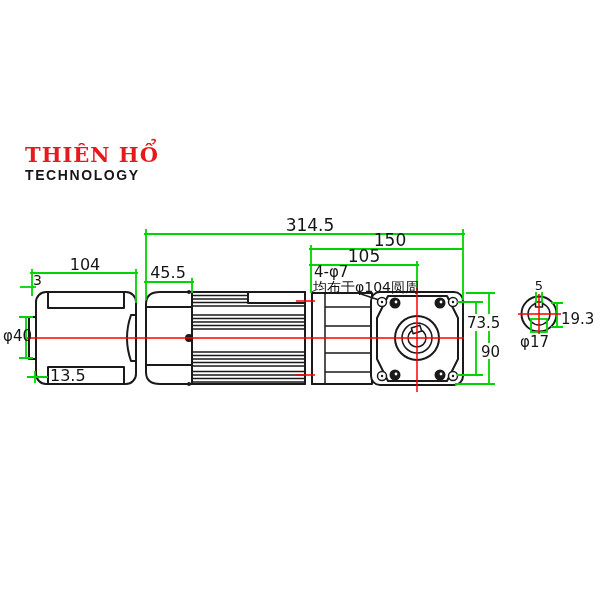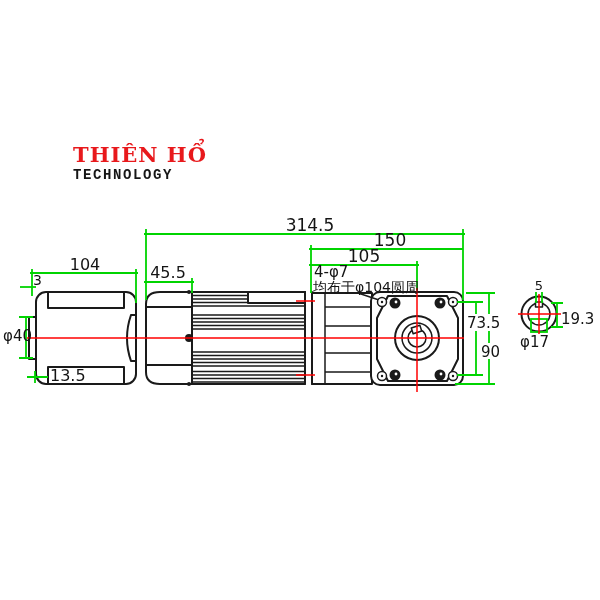--- a/index.html
+++ b/index.html
@@ -1,21 +1,21 @@
 <!DOCTYPE html>
 <html style="--dim-green: #00d400; --center-red: #ff0000; --line-black: #1a1a1a; --logo-red: #e8191c; --title-color: #3a3a3a;"><head>
 <meta charset="utf-8">
 <style>
   html,body{margin:0;padding:0;background:#fff;}
   .canvas{position:relative;width:600px;height:600px;background:#fff;overflow:hidden;
           font-family:"DejaVu Sans",sans-serif;}
-  .logo{position:absolute;left:25px;top:144px;margin-left:48px;}
+  .logo{position:absolute;left:25px;top:144px;}
   .logo-line1{font-family:"DejaVu Serif","Liberation Serif",serif;font-weight:bold;
               font-size:21px;color:var(--logo-red,#e8191c);letter-spacing:1px;line-height:1;}
-  .logo-line2{font-family:Liberation Mono, monospace;font-weight:bold;
+  .logo-line2{font-family:Liberation Sans, sans-serif;font-weight:bold;
               font-size:14px;color:#161616;letter-spacing:1.6px;line-height:1;margin-top:3px;}
   .model-title{position:absolute;left:421px;top:161px;font-family:"DejaVu Sans",sans-serif;
                font-size:21px;color:var(--title-color,#3a3a3a);letter-spacing:-0.2px;}
   svg{position:absolute;left:0;top:0;}
   .g-outline{stroke:var(--line-black,#1a1a1a);fill:none;stroke-width:2;
              stroke-linejoin:round;stroke-linecap:round;}
   .thin{stroke-width:1.5;}
   .fill-w{fill:#fff;}
   .fill-b{fill:var(--line-black,#1a1a1a);stroke:none;}
   .g-red{stroke:var(--center-red,#ff0000);fill:none;stroke-width:1.5;}

